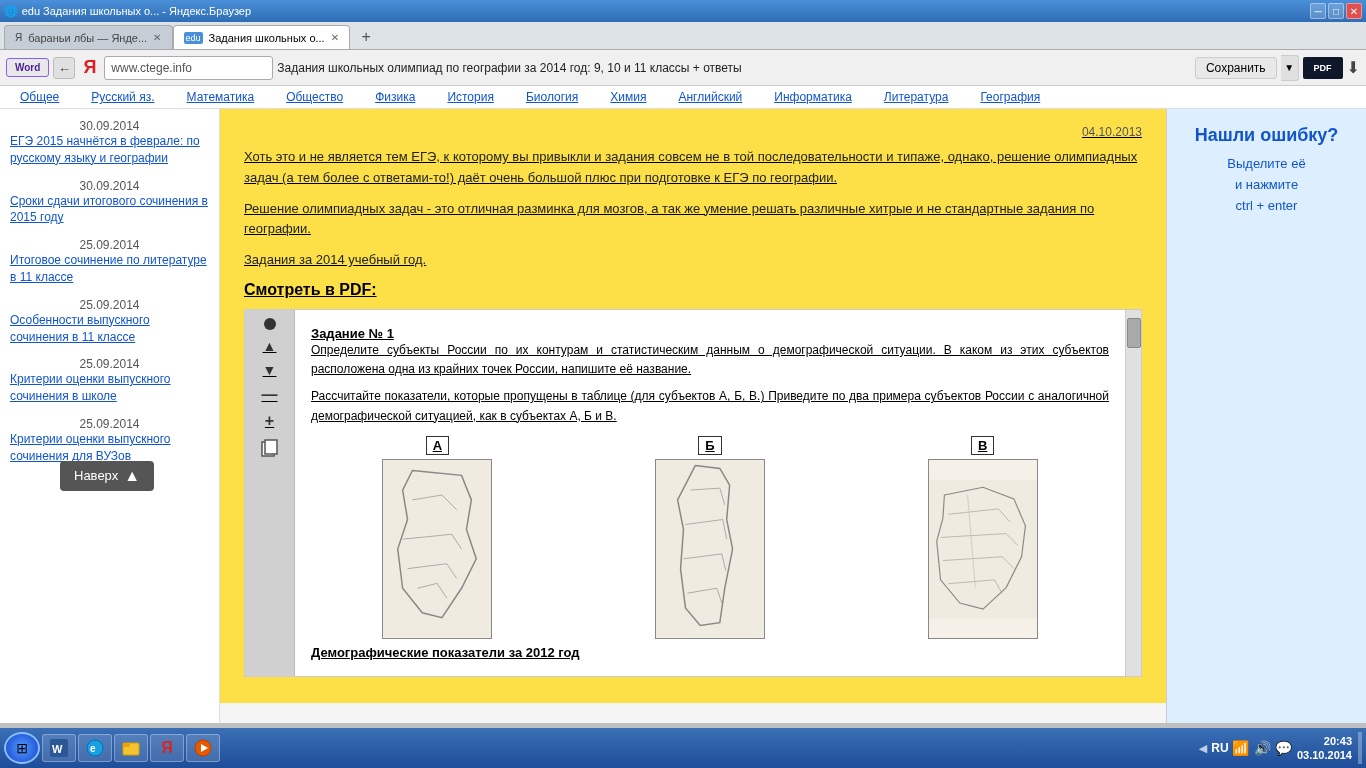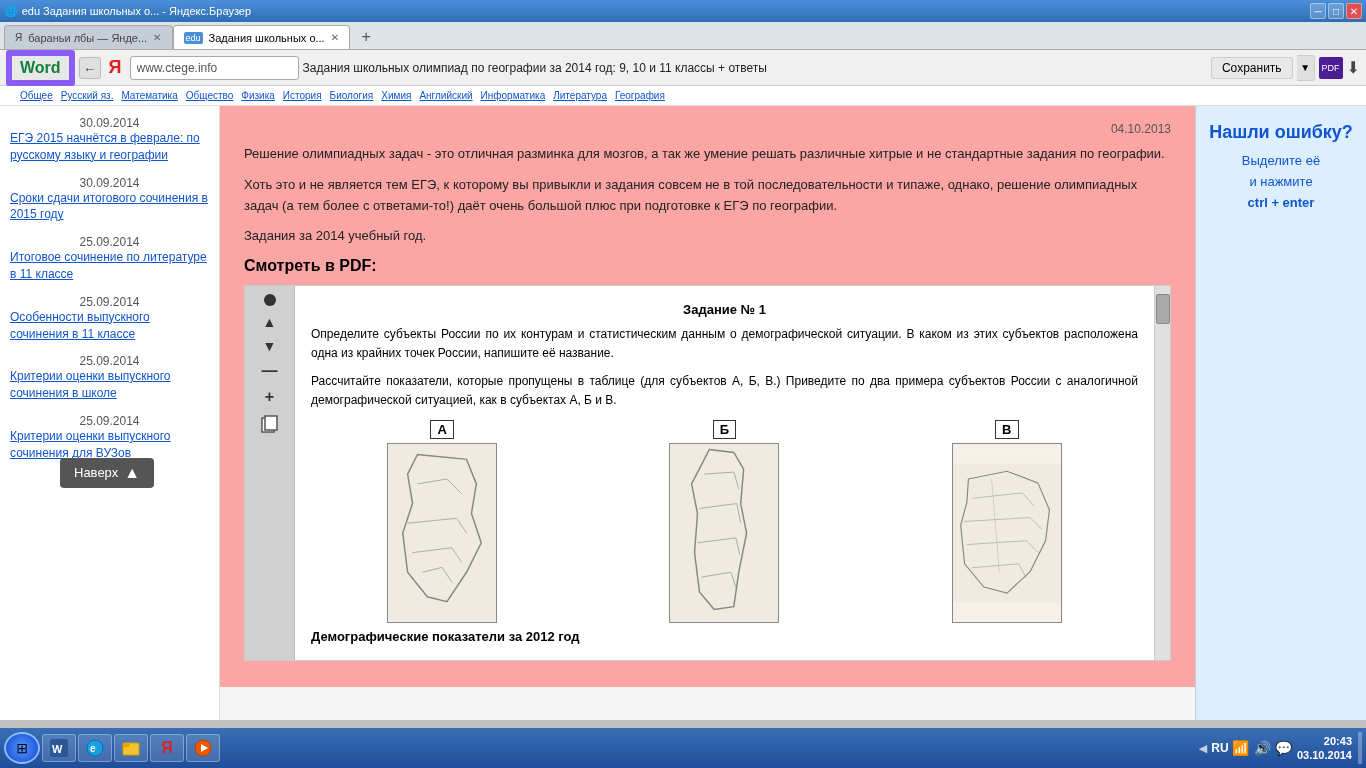--- a/index.html
+++ b/index.html
@@ -88,27 +88,27 @@
       background: #f0f0f0;
       height: 36px;
       display: flex;
       align-items: center;
       padding: 0 6px;
       gap: 4px;
       border-bottom: 1px solid #ccc;
     }
     .word-btn {
       background: #e8e8e8;
-      border: 6px solid #8b5cf6;
+      border: 1px solid #8b5cf6;
       border-radius: 3px;
       padding: 3px 8px;
-      font-size: 16px;
-      font-weight: bold;
-      cursor: pointer;
-      color: #15803d;
+      font-size: 10px;
+      font-weight: bold;
+      cursor: pointer;
+      color: #4c1d95;
     }
     .nav-btn {
       width: 22px; height: 22px;
       display: flex; align-items: center; justify-content: center;
       background: #e0e0e0;
       border: 1px solid #bbb;
       border-radius: 3px;
       cursor: pointer;
       font-size: 13px;
       color: #333;
@@ -149,40 +149,40 @@
     .save-dropdown {
       width: 18px; height: 26px;
       background: #e0e0e0;
       border: 1px solid #ccc;
       border-left: none;
       border-radius: 0 3px 3px 0;
       display: flex; align-items: center; justify-content: center;
       cursor: pointer; font-size: 10px;
     }
     .pdf-icon {
-      width: 24px; height: 22px;
-      background: #4c1d95;
+      width: 40px; height: 22px;
+      background: #0f172a;
       color: white;
       font-size: 9px;
-      font-weight: normal;
+      font-weight: bold;
       display: flex; align-items: center; justify-content: center;
       border-radius: 2px;
     }
     .download-icon {
       font-size: 16px; color: #444; cursor: pointer;
     }
 
     
     .nav-menu {
       background: white;
       border-bottom: 1px solid #ddd;
       padding: 4px 20px;
       display: flex;
-      gap: 8px;
-      font-size: 10px;
+      gap: 32px;
+      font-size: 12px;
     }
     .nav-menu a {
       color: #1155cc;
       text-decoration: underline;
       cursor: pointer;
     }
 
     
     .main-layout {
       display: flex;
@@ -216,23 +216,24 @@
     }
 
     
     .content-area {
       flex: 1;
       background: #f5f5f5;
       overflow-y: auto;
       position: relative;
     }
     .content-inner {
-      background: #fca5a5;
+      background: #fde047;
       margin: 0;
       padding: 16px 24px;
+      text-decoration: underline;
     }
     .content-date {
       text-align: right;
       color: #555;
       font-size: 12px;
       margin-bottom: 8px;
     }
     .content-text {
       font-size: 13px;
       line-height: 1.6;
@@ -284,23 +285,21 @@
       font-size: 16px; color: #333;
     }
     .pdf-content {
       flex: 1;
       background: white;
       padding: 16px;
       font-size: 12px;
     }
     .task-header {
       font-weight: bold;
-      margin-bottom: 8px;
       font-size: 13px;
-      text-align: center;
     }
     .task-text {
       font-size: 12px;
       line-height: 1.6;
       text-align: justify;
       margin-bottom: 8px;
     }
     .maps-row {
       display: flex;
       gap: 20px;
@@ -348,39 +347,39 @@
       left: 1px;
     }
     .demo-caption {
       font-weight: bold;
       font-size: 13px;
       margin-top: 6px;
     }
 
     
     .right-panel {
-      width: 171px;
+      width: 200px;
       background: #ddeeff;
       border-left: 1px solid #ccc;
       padding: 16px 10px;
       text-align: center;
     }
     .error-title {
       font-size: 18px;
       font-weight: bold;
       color: #1155cc;
       margin-bottom: 8px;
     }
     .error-desc {
       font-size: 13px;
       color: #1155cc;
       line-height: 1.6;
     }
     .ctrl-enter {
-      font-weight: bold;
+      font-weight: normal;
     }
 
     
     .back-to-top {
       position: absolute;
       bottom: 14px;
       left: 50px;
       background: #555;
       color: white;
       border: none;
@@ -536,22 +535,22 @@
         <span>Наверх</span>
         <span style="font-size:16px;">▲</span>
       </button>
     </div>
   </div>
 
   <div class="content-area">
     <div class="content-inner">
       <div class="content-date">04.10.2013</div>
 
+      <p class="content-text">Хоть это и не является тем ЕГЭ, к которому вы привыкли и задания совсем не в той последовательности и типаже, однако, решение олимпиадных задач (а тем более с ответами-то!) даёт очень большой плюс при подготовке к ЕГЭ по географии.</p>
       <p class="content-text">Решение олимпиадных задач - это отличная разминка для мозгов, а так же умение решать различные хитрые и не стандартные задания по географии.</p>
-      <p class="content-text">Хоть это и не является тем ЕГЭ, к которому вы привыкли и задания совсем не в той последовательности и типаже, однако, решение олимпиадных задач (а тем более с ответами-то!) даёт очень большой плюс при подготовке к ЕГЭ по географии.</p>
       <p class="content-text">Задания за 2014 учебный год.</p>
 
       <p class="smotret-pdf">Смотреть в PDF:</p>
 
       <div class="pdf-viewer">
         <div class="pdf-sidebar">
           <div class="pdf-dot"></div>
           <div class="pdf-arrow-up">▲</div>
           <div class="pdf-arrow-down">▼</div>
           <div class="pdf-minus">—</div>

